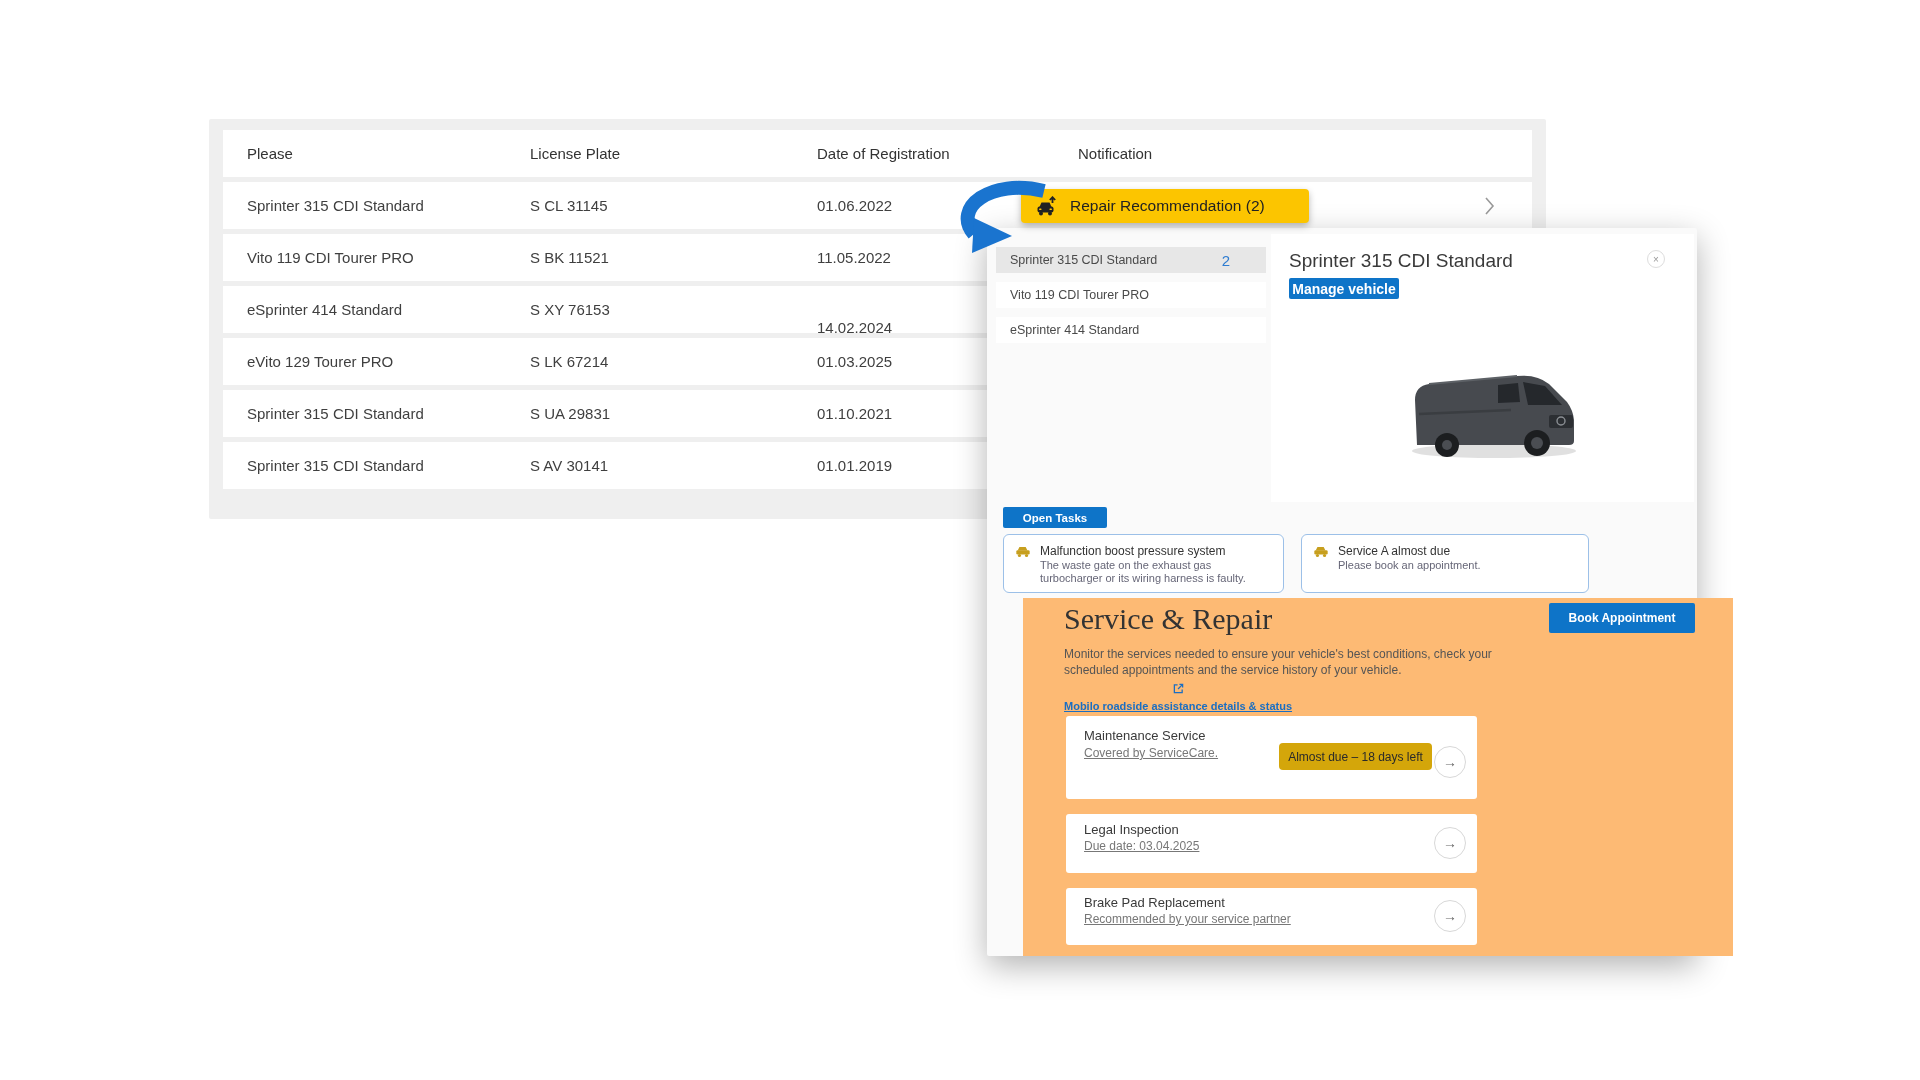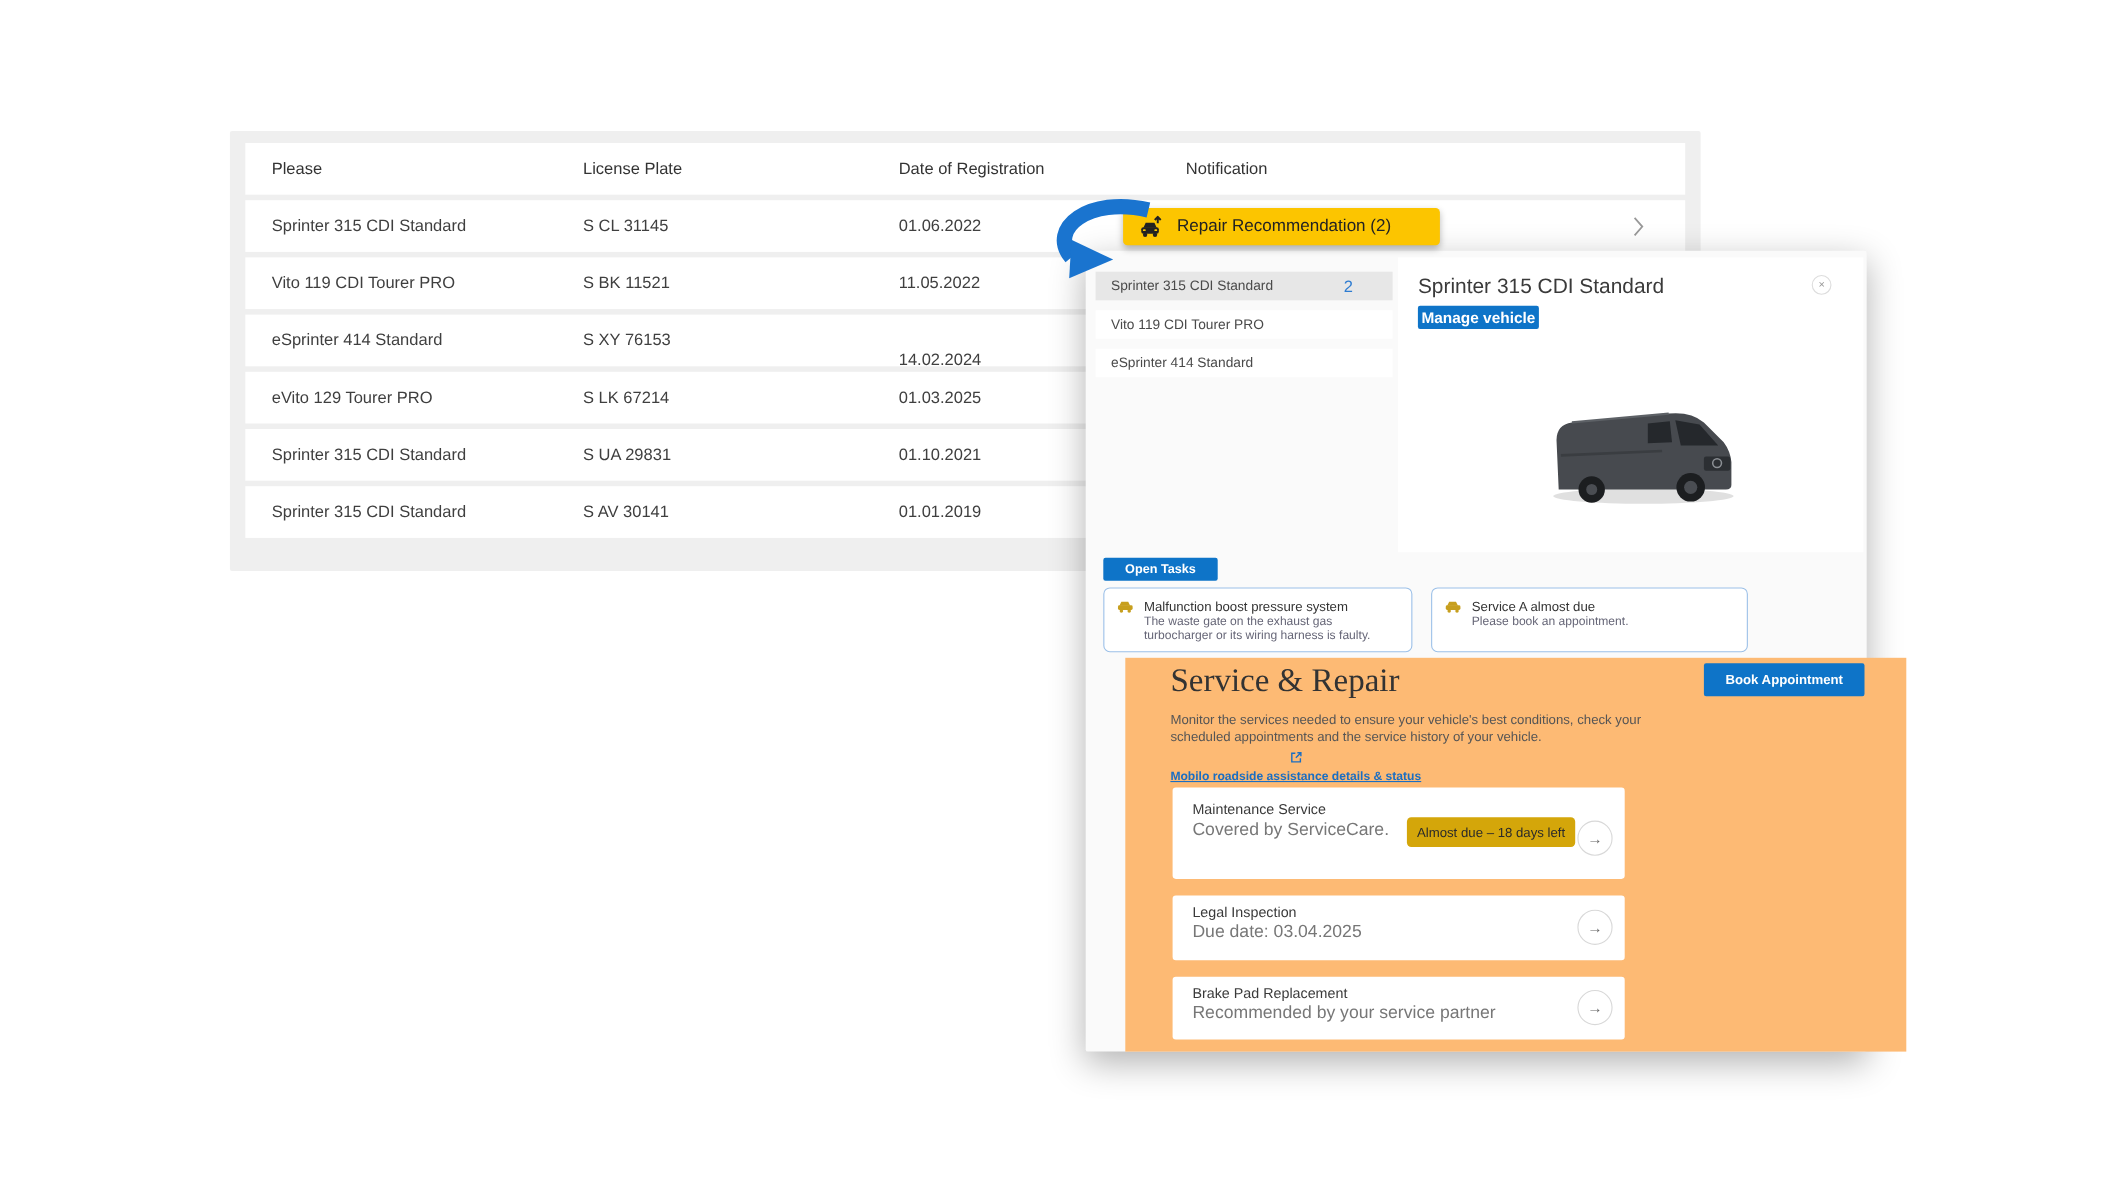--- a/index.html
+++ b/index.html
@@ -50,21 +50,21 @@
 
   .sr-section{left:5px;top:370px;width:710px;height:358px;background:#fdba74;margin-left:31px;}
   .sr-title{left:41px;top:4px;font-family:"Liberation Serif","DejaVu Serif",serif;font-size:30px;color:#333;white-space:nowrap;}
   .sr-book{left:526px;top:5px;width:146px;height:30px;font-size:12px;}
   .sr-desc{left:41px;font-size:12px;color:#555;white-space:nowrap;}
   .sr-link{left:41px;top:85px;display:flex;align-items:center;gap:6px;font-size:11px;font-weight:bold;color:#1b6ec2;flex-direction:column;}
   .sr-link span{text-decoration:underline;white-space:nowrap;}
 
   .svc-card{left:43px;width:411px;background:#ffffff;border-radius:3px;}
   .svc-title{position:absolute;left:18px;font-size:13px;color:#3a3a3a;white-space:nowrap;}
-  .svc-sub{position:absolute;left:18px;font-size:16px;color:#777;white-space:nowrap;}
+  .svc-sub{position:absolute;left:18px;font-size:12px;color:#777;white-space:nowrap;text-decoration:underline;}
   .due-badge{position:absolute;left:213px;top:27px;width:153px;height:27px;background:#d4a60a;border-radius:4px;
     display:flex;align-items:center;justify-content:center;font-size:12px;color:#2a2a2a;white-space:nowrap;}
   .circle-btn{position:absolute;width:32px;height:32px;border:1px solid #d8d8d8;border-radius:50%;background:#fff;
     display:flex;align-items:center;justify-content:center;font-size:14px;color:#666;box-sizing:border-box;}
 
   .side-card{left:468px;top:120px;width:205px;height:212px;background:#ffffff;}
   .sc-t{position:absolute;left:15px;font-size:13px;color:#3a3a3a;white-space:nowrap;}
   .sc-s{position:absolute;left:15px;font-size:12px;color:#777;white-space:nowrap;}
   .sc-divider{position:absolute;left:0;top:68px;width:205px;height:1px;background:#e3e3e3;}
   .sc-btn{position:absolute;left:13px;top:166px;width:180px;height:28px;background:#fff;border:1px solid #b9b9b9;

